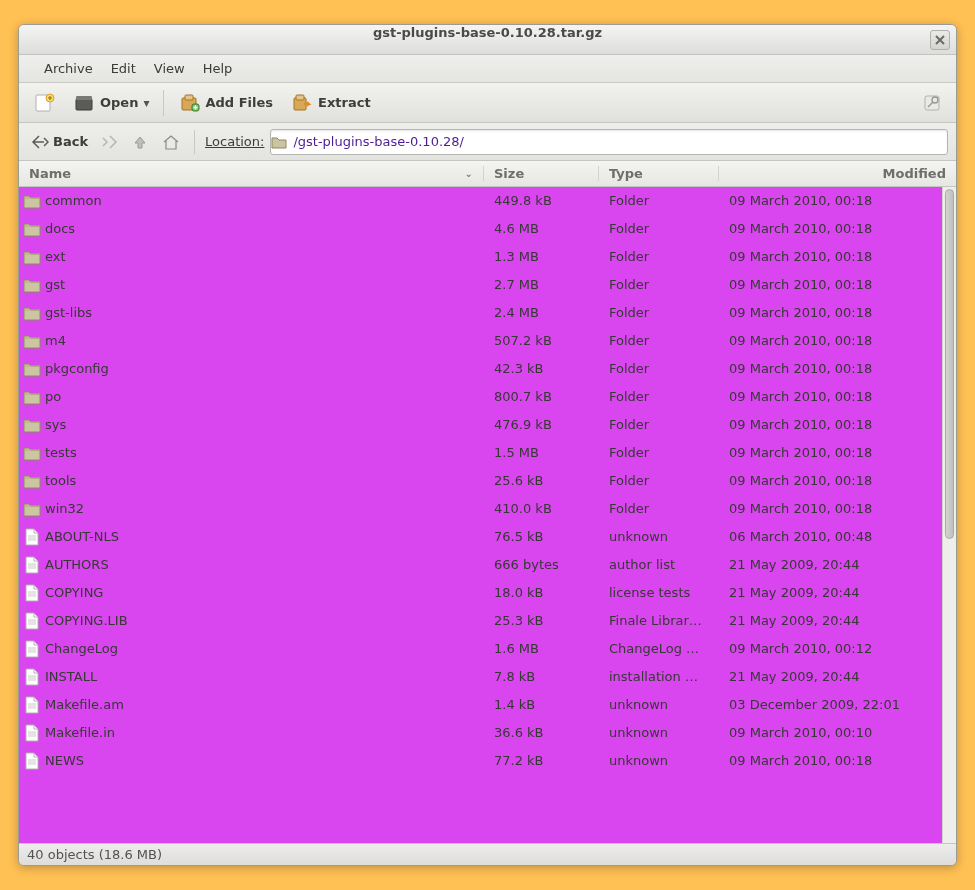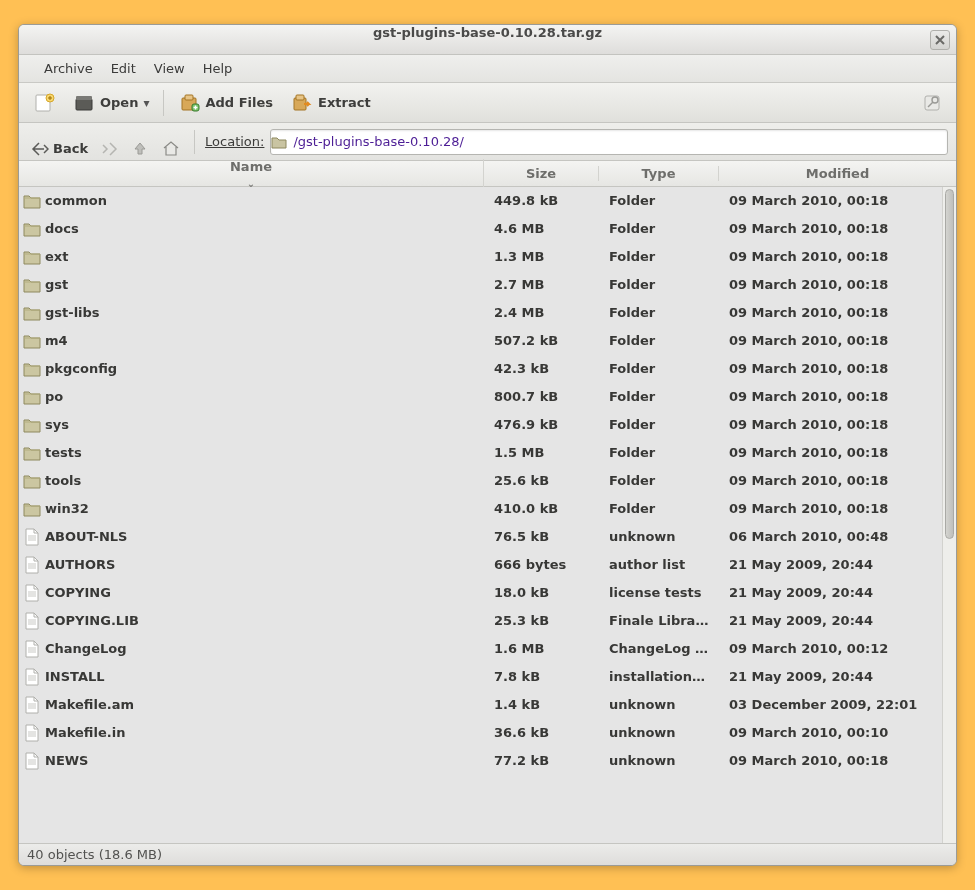--- a/index.html
+++ b/index.html
@@ -68,21 +68,21 @@
   .chev { font-size:12px; color:#555; }
   
   .navbar {
     height:38px;
     background:linear-gradient(to bottom,#eeeeeb,#e3e3e0);
     border-bottom:1px solid #c5c5c1;
     display:flex; align-items:center;
     padding:0 8px; gap:6px;
   }
   .navbtn {
-    display:flex; align-items:flex-end; gap:4px;
+    display:flex; align-items:center; gap:4px;
     height:28px; padding:0 4px;
     color:#6a6a68;
   }
   .navbtn.enabled { color:#3c3c3a; }
   .navsep { width:1px; height:24px; background:#c7c7c3; margin:0 4px; }
   .loclabel { color:#3c3c3a; margin-right:0;text-decoration:underline; }
   .locfield {
     flex:1; height:26px;
     background:#fff;
     border:1px solid #b5b5b1; border-radius:3px;
@@ -92,35 +92,34 @@
     color:#4c1d95;
   }
   
   .listheader {
     height:26px;
     background:linear-gradient(to bottom,#f4f4f2,#e6e6e3);
     border-bottom:1px solid #c5c5c1;
     display:flex; align-items:center;
     color:#6e6e6b; font-weight:bold;
   }
-  .col { padding:0 10px; display:flex; align-items:center; gap:4px;flex-direction:column; }
+  .col { padding:0 10px; display:flex; align-items:center; gap:4px; }
   .col-name { flex:0 0 465px; border-right:1px solid #d3d3cf; justify-content:space-between; }
   .col-size { flex:0 0 115px; border-right:1px solid #d3d3cf; }
   .col-type { flex:0 0 120px; border-right:1px solid #d3d3cf; white-space:nowrap; overflow:hidden; text-overflow:ellipsis; }
   .col-mod  { flex:1;justify-content:flex-end; }
   .sortchev { font-size:10px; color:#7a7a77; }
   
   .listwrap {
     flex:1; overflow:hidden; position:relative; background:#fff;
     display:flex;
   }
   .listbody {
     flex:1; overflow:hidden;
-    background:#e5e5e5;
-    font-weight:bold;
+    background:#d946ef;
   }
   .row {
     height:28px;
     display:flex; align-items:center;
     border-bottom:1px solid transparent;
     color:#383836;
   }
   .row .icon-cell { width:26px; display:flex; justify-content:center; }
   .row .name-cell { flex:0 0 439px; padding-right:8px; white-space:nowrap; overflow:hidden; text-overflow:ellipsis; }
   .row .size-cell { flex:0 0 115px; padding:0 10px; }

